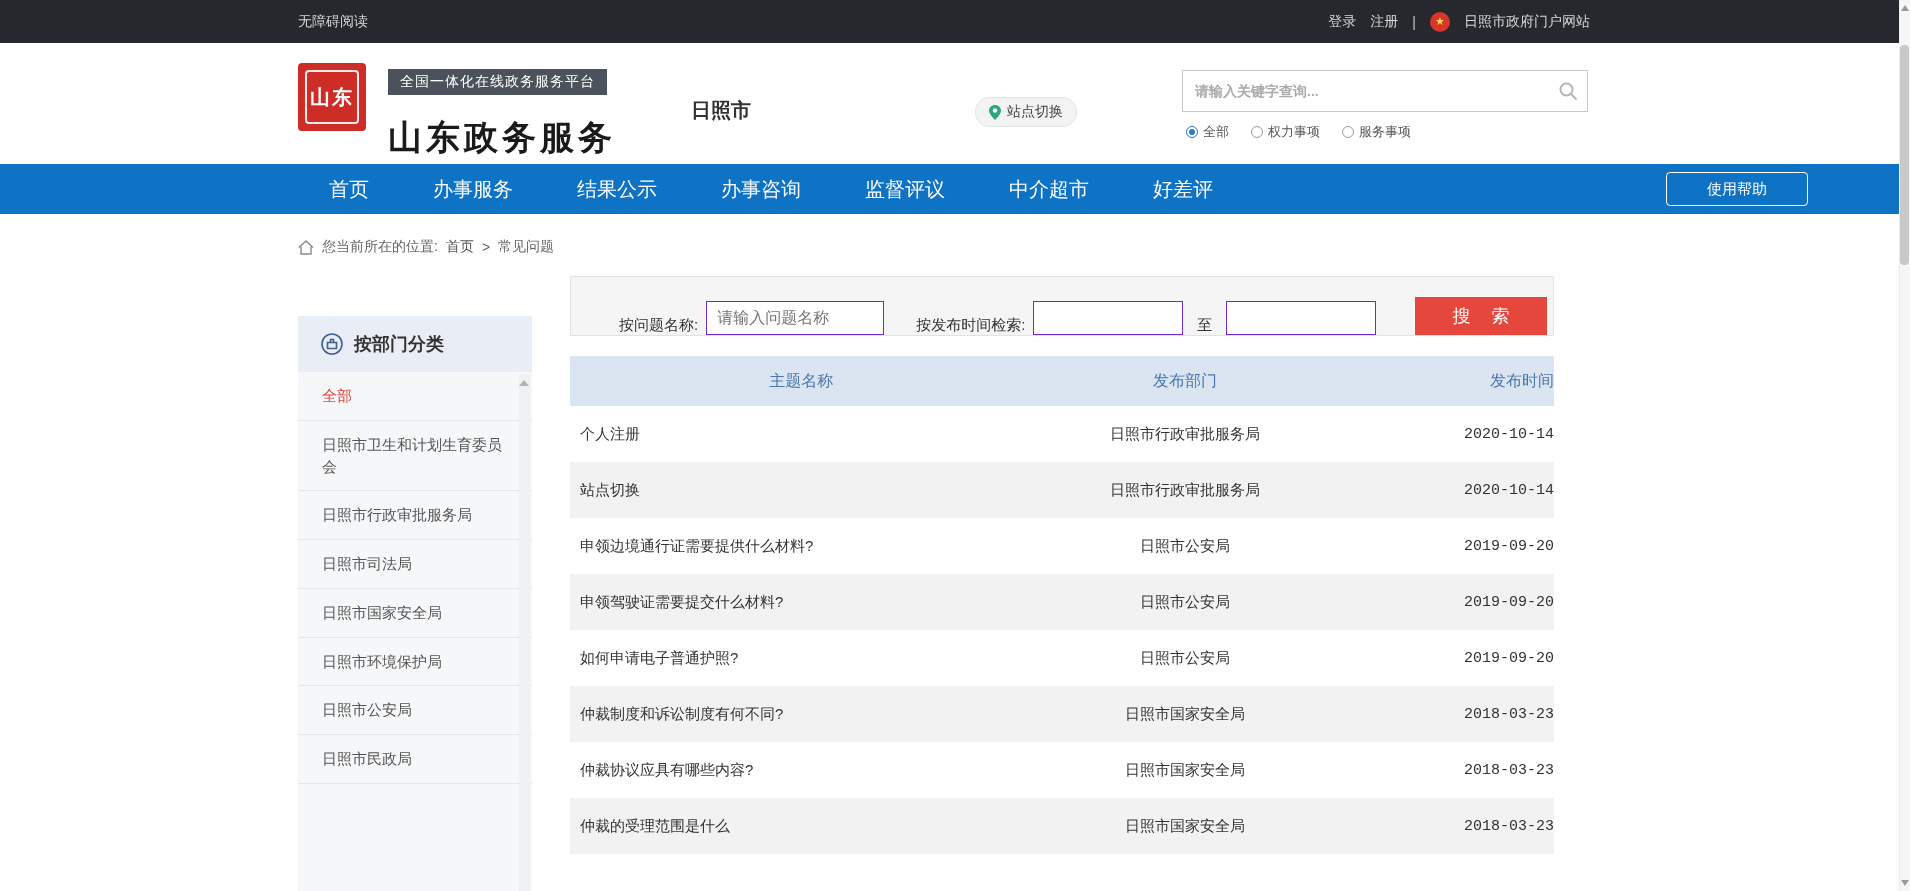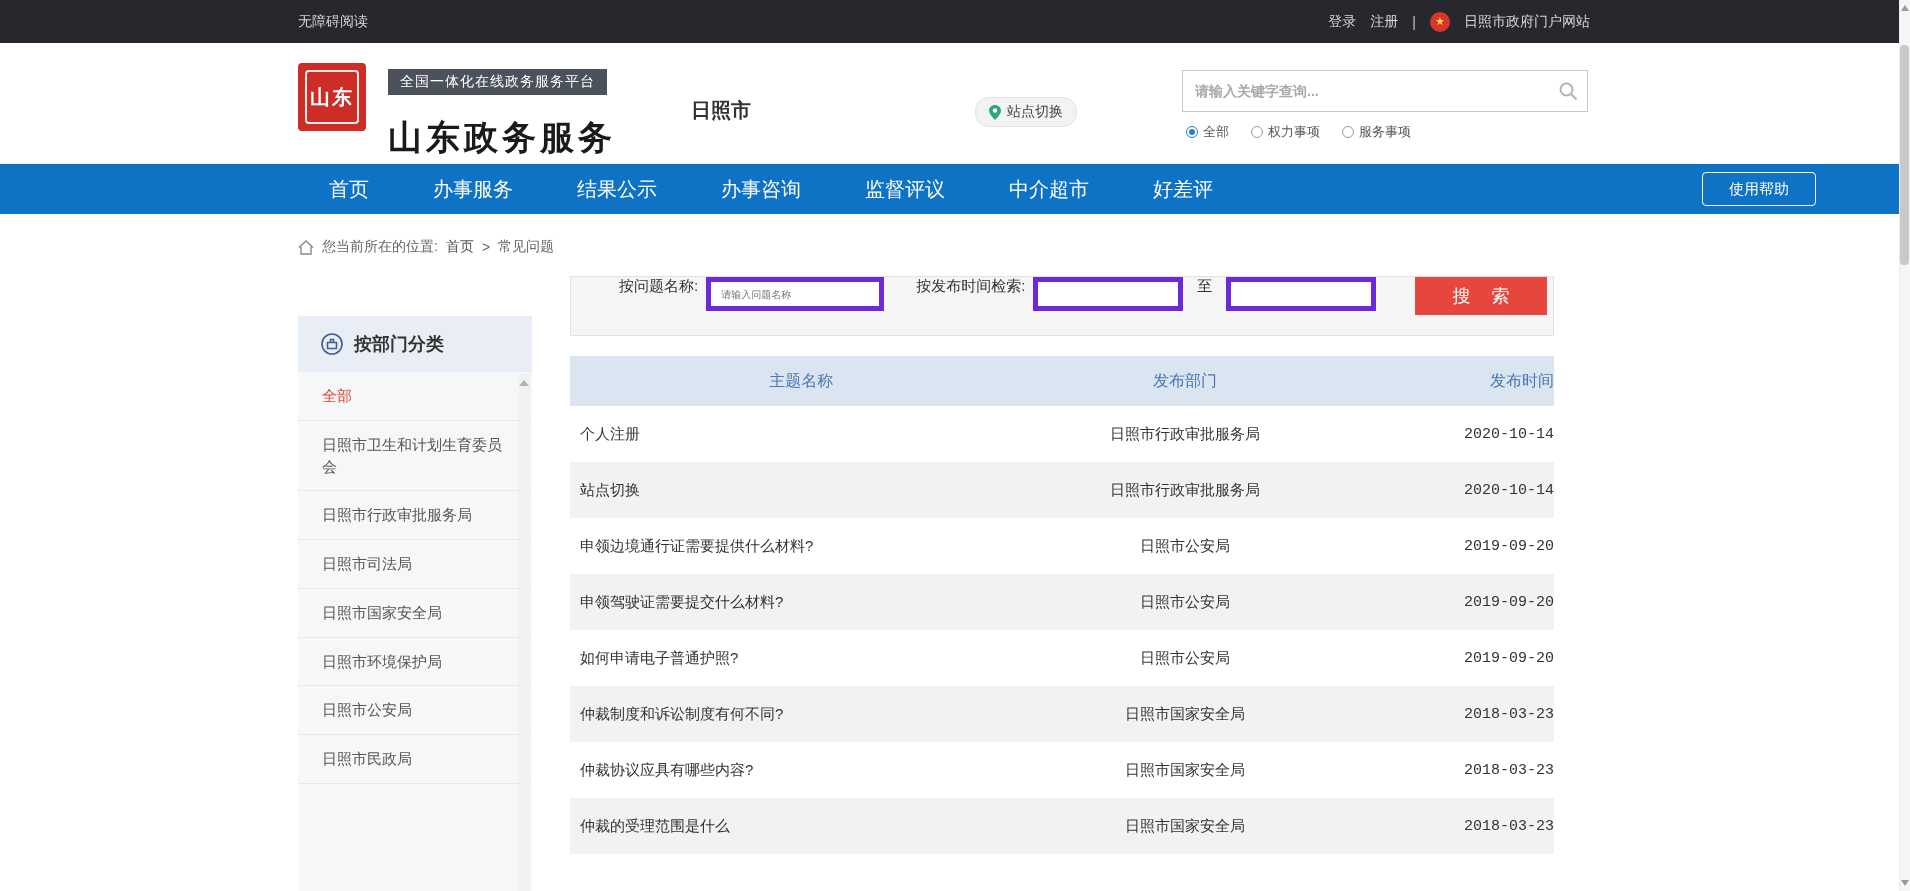--- a/index.html
+++ b/index.html
@@ -41,21 +41,21 @@
     background:#fff; position:relative; display:inline-block; }
   .radio.checked { border-color:#2a7cc9; }
   .radio.checked::after { content:""; position:absolute; left:2px; top:2px; width:6px; height:6px;
     border-radius:50%; background:#2a7cc9; }
 
   
   .nav { height:50px; background:#0e72c5; position:relative; }
   .nav-list { position:absolute; left:329px; top:0; height:50px; display:flex; align-items:center;
     gap:64px; }
   .nav-item { color:#fff; font-size:20px; cursor:pointer; white-space:nowrap; }
-  .help-button { position:absolute; right:94px; top:8px; height:34px; padding:0 26px;
+  .help-button { position:absolute; right:102px; top:8px; height:34px; padding:0 40px;
     background:transparent; border:1px solid #fff; border-radius:4px; color:#fff; font-size:15px;
     cursor:pointer; font-family:inherit; }
 
   
   .breadcrumb { margin:18px 0 14px 298px; height:30px; display:flex; align-items:center; gap:8px;
     font-size:14px; color:#666; }
   .breadcrumb a { color:#555; text-decoration:none; cursor:pointer; }
 
   
   .main { display:flex; align-items:flex-start; margin-left:298px; }
@@ -67,24 +67,24 @@
     line-height:1.45; cursor:pointer; }
   .sidebar-item.active { color:#e0453a; }
   .tri { position:absolute; right:3px; width:0; height:0; cursor:pointer;
     border-left:5px solid transparent; border-right:5px solid transparent; }
   .tri-up { top:64px; border-bottom:6px solid #b3b3b3; }
   .tri-down { bottom:8px; border-top:6px solid #b3b3b3; }
   .side-track { position:absolute; right:2px; top:58px; bottom:4px; width:11px; background:#f0f1f3; z-index:0; }
 
   .content { margin-left:38px; width:984px; }
   .filterbar { height:60px; background:#f5f5f5; border:1px solid #e2e2e2; display:flex;
-    align-items:flex-start; margin-bottom:20px; font-size:15px; color:#333; }
+    align-items:flex-end; margin-bottom:20px; font-size:15px; color:#333; }
   .filterbar .lbl-name { margin-left:48px; }
   .filterbar .lbl-date { margin-left:32px; }
-  .inp { height:34px; border:5px solid #6d28d9; background:#fff; font-size:10px; color:#333;
+  .inp { height:34px; border:1px solid #6d28d9; background:#fff; font-size:16px; color:#333;
     padding:0 10px; outline:none; font-family:inherit; }
   .inp-name { width:178px; margin-left:8px; }
   .inp-date { width:150px; margin-left:8px; }
   .to-label { margin:0 6px 0 14px; }
   .search-button { margin-left:auto; margin-right:6px; width:132px; height:38px; background:#e5473c;
     color:#fff; border:none; font-size:18px; letter-spacing:8px; padding-left:8px; cursor:pointer;
     font-family:inherit; }
 
   .table { width:100%; }
   .thead { display:flex; align-items:center; height:50px; background:#dbe5f2; color:#4a77ad; font-size:16px; }

